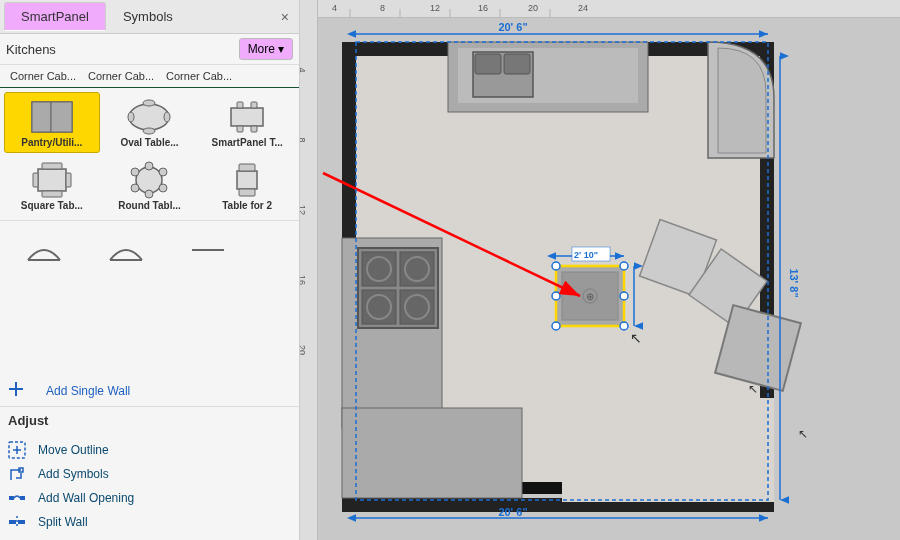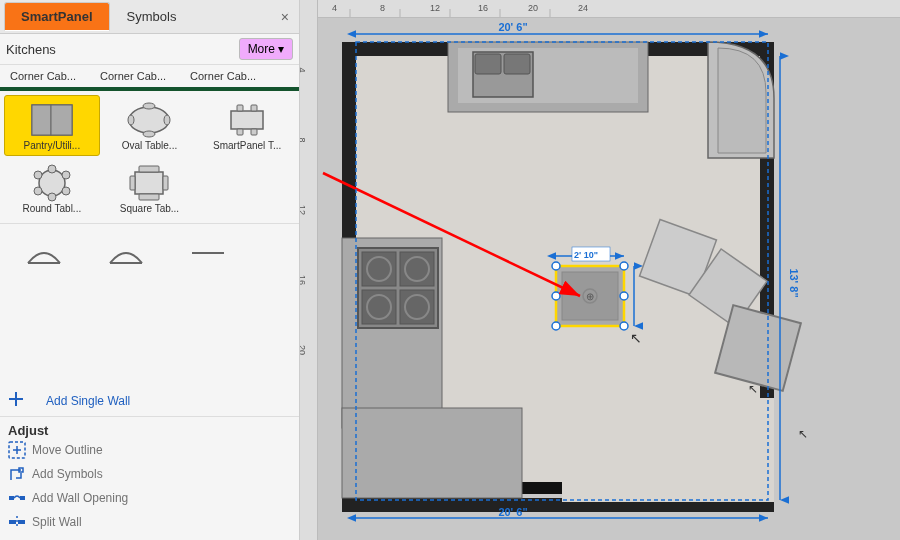--- a/index.html
+++ b/index.html
@@ -27,24 +27,24 @@
     }
     .tab {
       padding: 6px 16px;
       cursor: pointer;
       font-size: 13px;
       color: #333;
       border: 1px solid transparent;
       border-radius: 3px 3px 0 0;
     }
     .tab.active {
-      background: #f97316;
+      background: #f0abfc;
       border-color: #ccc;
       border-bottom-color: #fff;
-      font-weight: bold;
+      font-weight: normal;
     }
     .tab-close {
       margin-left: auto;
       cursor: pointer;
       font-size: 14px;
       color: #666;
       padding: 0 6px;
     }
 
     
@@ -99,28 +99,29 @@
       justify-content: center;
     }
     .symbol-label {
       font-size: 10px;
       color: #333;
       text-align: left;
       max-width: 80px;
       overflow: hidden;
       text-overflow: ellipsis;
       white-space: nowrap;
+      font-weight: bold;
     }
 
     
     #corner-row {
       display: flex;
       padding: 3px 6px;
-      gap: 16px;
-      border-bottom: 4px solid #14532d;
+      gap: 4px;
+      border-bottom: 1px solid #14532d;
     }
     .corner-item {
       font-size: 11px;
       color: #333;
       padding: 2px 4px;
       cursor: pointer;
     }
 
     
     #symbols-scroll {
@@ -145,28 +146,28 @@
     .add-wall-btn svg { width: 16px; height: 16px; }
 
     
     #adjust-section {
       padding: 6px 8px;
     }
     #adjust-title {
       font-size: 13px;
       font-weight: bold;
       color: #333;
-      margin-bottom: 0;
+      margin-bottom: 10px;
     }
     .adjust-item {
       display: flex;
       align-items: center;
-      gap: 6px;
-      cursor: pointer;
-      color: #737373;
+      gap: 12px;
+      cursor: pointer;
+      color: #0c4a6e;
       font-size: 12px;
       padding: 3px 0;
     }
     .adjust-icon {
       width: 18px;
       height: 18px;
       display: flex;
       align-items: center;
       justify-content: center;
     }
@@ -284,46 +285,56 @@
             <rect x="14" y="28" width="6" height="6" rx="1" fill="#ccc" stroke="#666" stroke-width="1"></rect>
             <rect x="28" y="28" width="6" height="6" rx="1" fill="#ccc" stroke="#666" stroke-width="1"></rect>
           </svg>
         </div>
         <span class="symbol-label">SmartPanel T...</span>
       </div>
 
       <div class="symbol-item">
         <div class="symbol-icon">
           <svg width="48" height="38" viewBox="0 0 48 38">
+            <rect x="10" y="8" width="28" height="22" fill="#ddd" stroke="#666" stroke-width="1.5"></rect>
+
+            <rect x="5" y="12" width="5" height="14" rx="1" fill="#ccc" stroke="#666" stroke-width="1"></rect>
+            <rect x="38" y="12" width="5" height="14" rx="1" fill="#ccc" stroke="#666" stroke-width="1"></rect>
+            <rect x="14" y="2" width="20" height="6" rx="1" fill="#ccc" stroke="#666" stroke-width="1"></rect>
+            <rect x="14" y="30" width="20" height="6" rx="1" fill="#ccc" stroke="#666" stroke-width="1"></rect>
+          </svg>
+        </div>
+        <span class="symbol-label">Square Tab...</span>
+      </div>
+
+      <div class="symbol-item">
+        <div class="symbol-icon">
+          <svg width="48" height="38" viewBox="0 0 48 38">
             <circle cx="24" cy="19" r="13" fill="#ddd" stroke="#666" stroke-width="1.5"></circle>
             <circle cx="24" cy="5" r="4" fill="#ccc" stroke="#666" stroke-width="1"></circle>
             <circle cx="24" cy="33" r="4" fill="#ccc" stroke="#666" stroke-width="1"></circle>
             <circle cx="10" cy="11" r="4" fill="#ccc" stroke="#666" stroke-width="1"></circle>
             <circle cx="38" cy="11" r="4" fill="#ccc" stroke="#666" stroke-width="1"></circle>
             <circle cx="10" cy="27" r="4" fill="#ccc" stroke="#666" stroke-width="1"></circle>
             <circle cx="38" cy="27" r="4" fill="#ccc" stroke="#666" stroke-width="1"></circle>
           </svg>
         </div>
         <span class="symbol-label">Round Tabl...</span>
       </div>
 
       <div class="symbol-item">
         <div class="symbol-icon">
           <svg width="48" height="38" viewBox="0 0 48 38">
-            <rect x="10" y="8" width="28" height="22" fill="#ddd" stroke="#666" stroke-width="1.5"></rect>
-
-            <rect x="5" y="12" width="5" height="14" rx="1" fill="#ccc" stroke="#666" stroke-width="1"></rect>
-            <rect x="38" y="12" width="5" height="14" rx="1" fill="#ccc" stroke="#666" stroke-width="1"></rect>
-            <rect x="14" y="2" width="20" height="6" rx="1" fill="#ccc" stroke="#666" stroke-width="1"></rect>
-            <rect x="14" y="30" width="20" height="6" rx="1" fill="#ccc" stroke="#666" stroke-width="1"></rect>
-          </svg>
-        </div>
-        <span class="symbol-label">Square Tab...</span>
-      </div>
-
+            <rect x="14" y="10" width="20" height="18" fill="#ddd" stroke="#666" stroke-width="1.5"></rect>
+            <rect x="16" y="3" width="16" height="7" rx="1" fill="#ccc" stroke="#666" stroke-width="1"></rect>
+            <rect x="16" y="28" width="16" height="7" rx="1" fill="#ccc" stroke="#666" stroke-width="1"></rect>
+          </svg>
+        </div>
+        <span class="symbol-label">Table for 2</span>
+      </div>
 
     </div>
 
     <div style="display:flex; padding: 4px; gap:2px;">
       <div class="symbol-item" style="width:80px;">
         <div class="symbol-icon">
           <svg width="48" height="30" viewBox="0 0 48 30">
             <path d="M8,25 Q24,5 40,25" fill="none" stroke="#666" stroke-width="2"></path>
             <line x1="8" y1="25" x2="40" y2="25" stroke="#666" stroke-width="2"></line>
           </svg>

